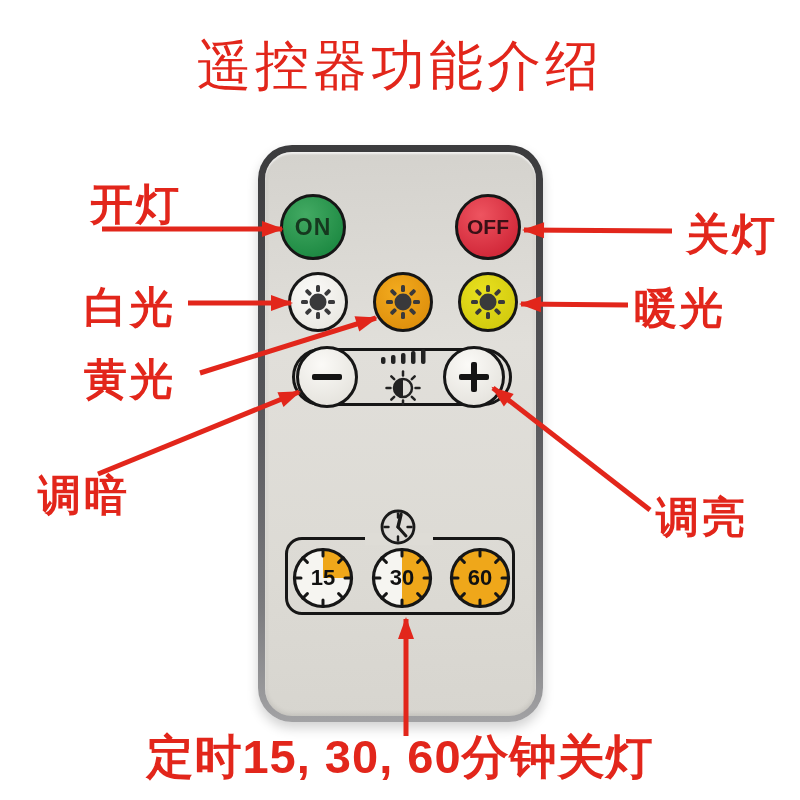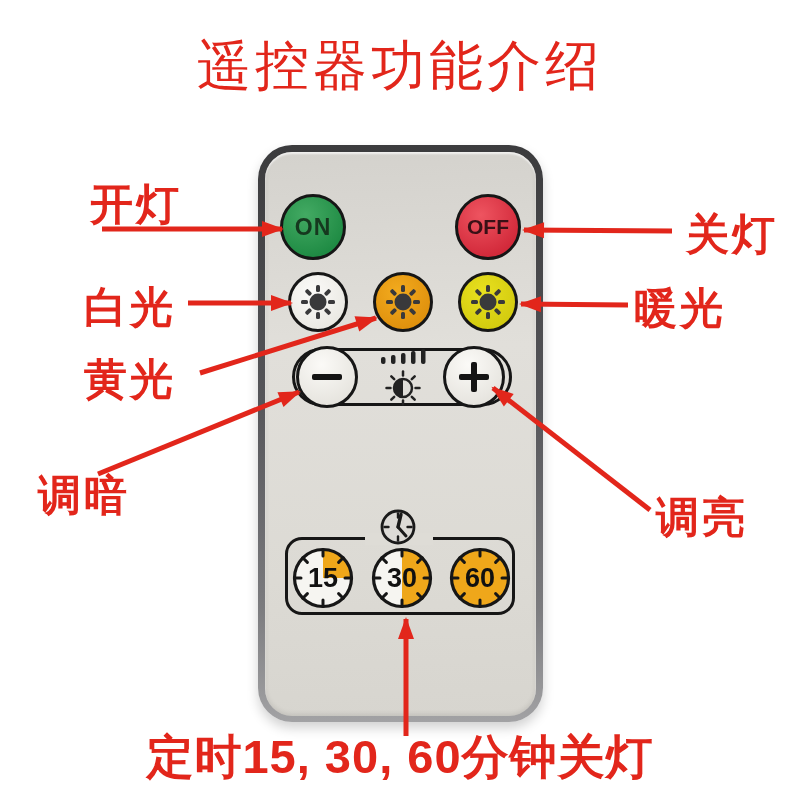--- a/index.html
+++ b/index.html
@@ -75,21 +75,21 @@
     border:3px solid #161616;border-radius:17px;
   }
   .timer-box-gap{position:absolute;left:107px;top:388px;width:68px;height:12px;background:#dedcd6;}
   .timer-btn{position:absolute;top:401px;width:64px;height:64px;}
   .timer-btn-15{left:33px;}
   .timer-btn-30{left:112px;}
   .timer-btn-60{left:190px;text-align:center;}
   .timer-btn svg{position:absolute;left:0;top:0;}
   .timer-num{
     position:absolute;left:0;top:0;width:64px;height:64px;display:flex;align-items:center;
-    justify-content:center;font-size:27px;font-weight:700;color:#111;
+    justify-content:center;font-size:22px;font-weight:700;color:#111;
   }
 </style>
 </head>
 <body>
 
 <h1 class="page-title">遥控器功能介绍</h1>
 
 <div class="remote">
   <div class="remote-body"></div>
 

